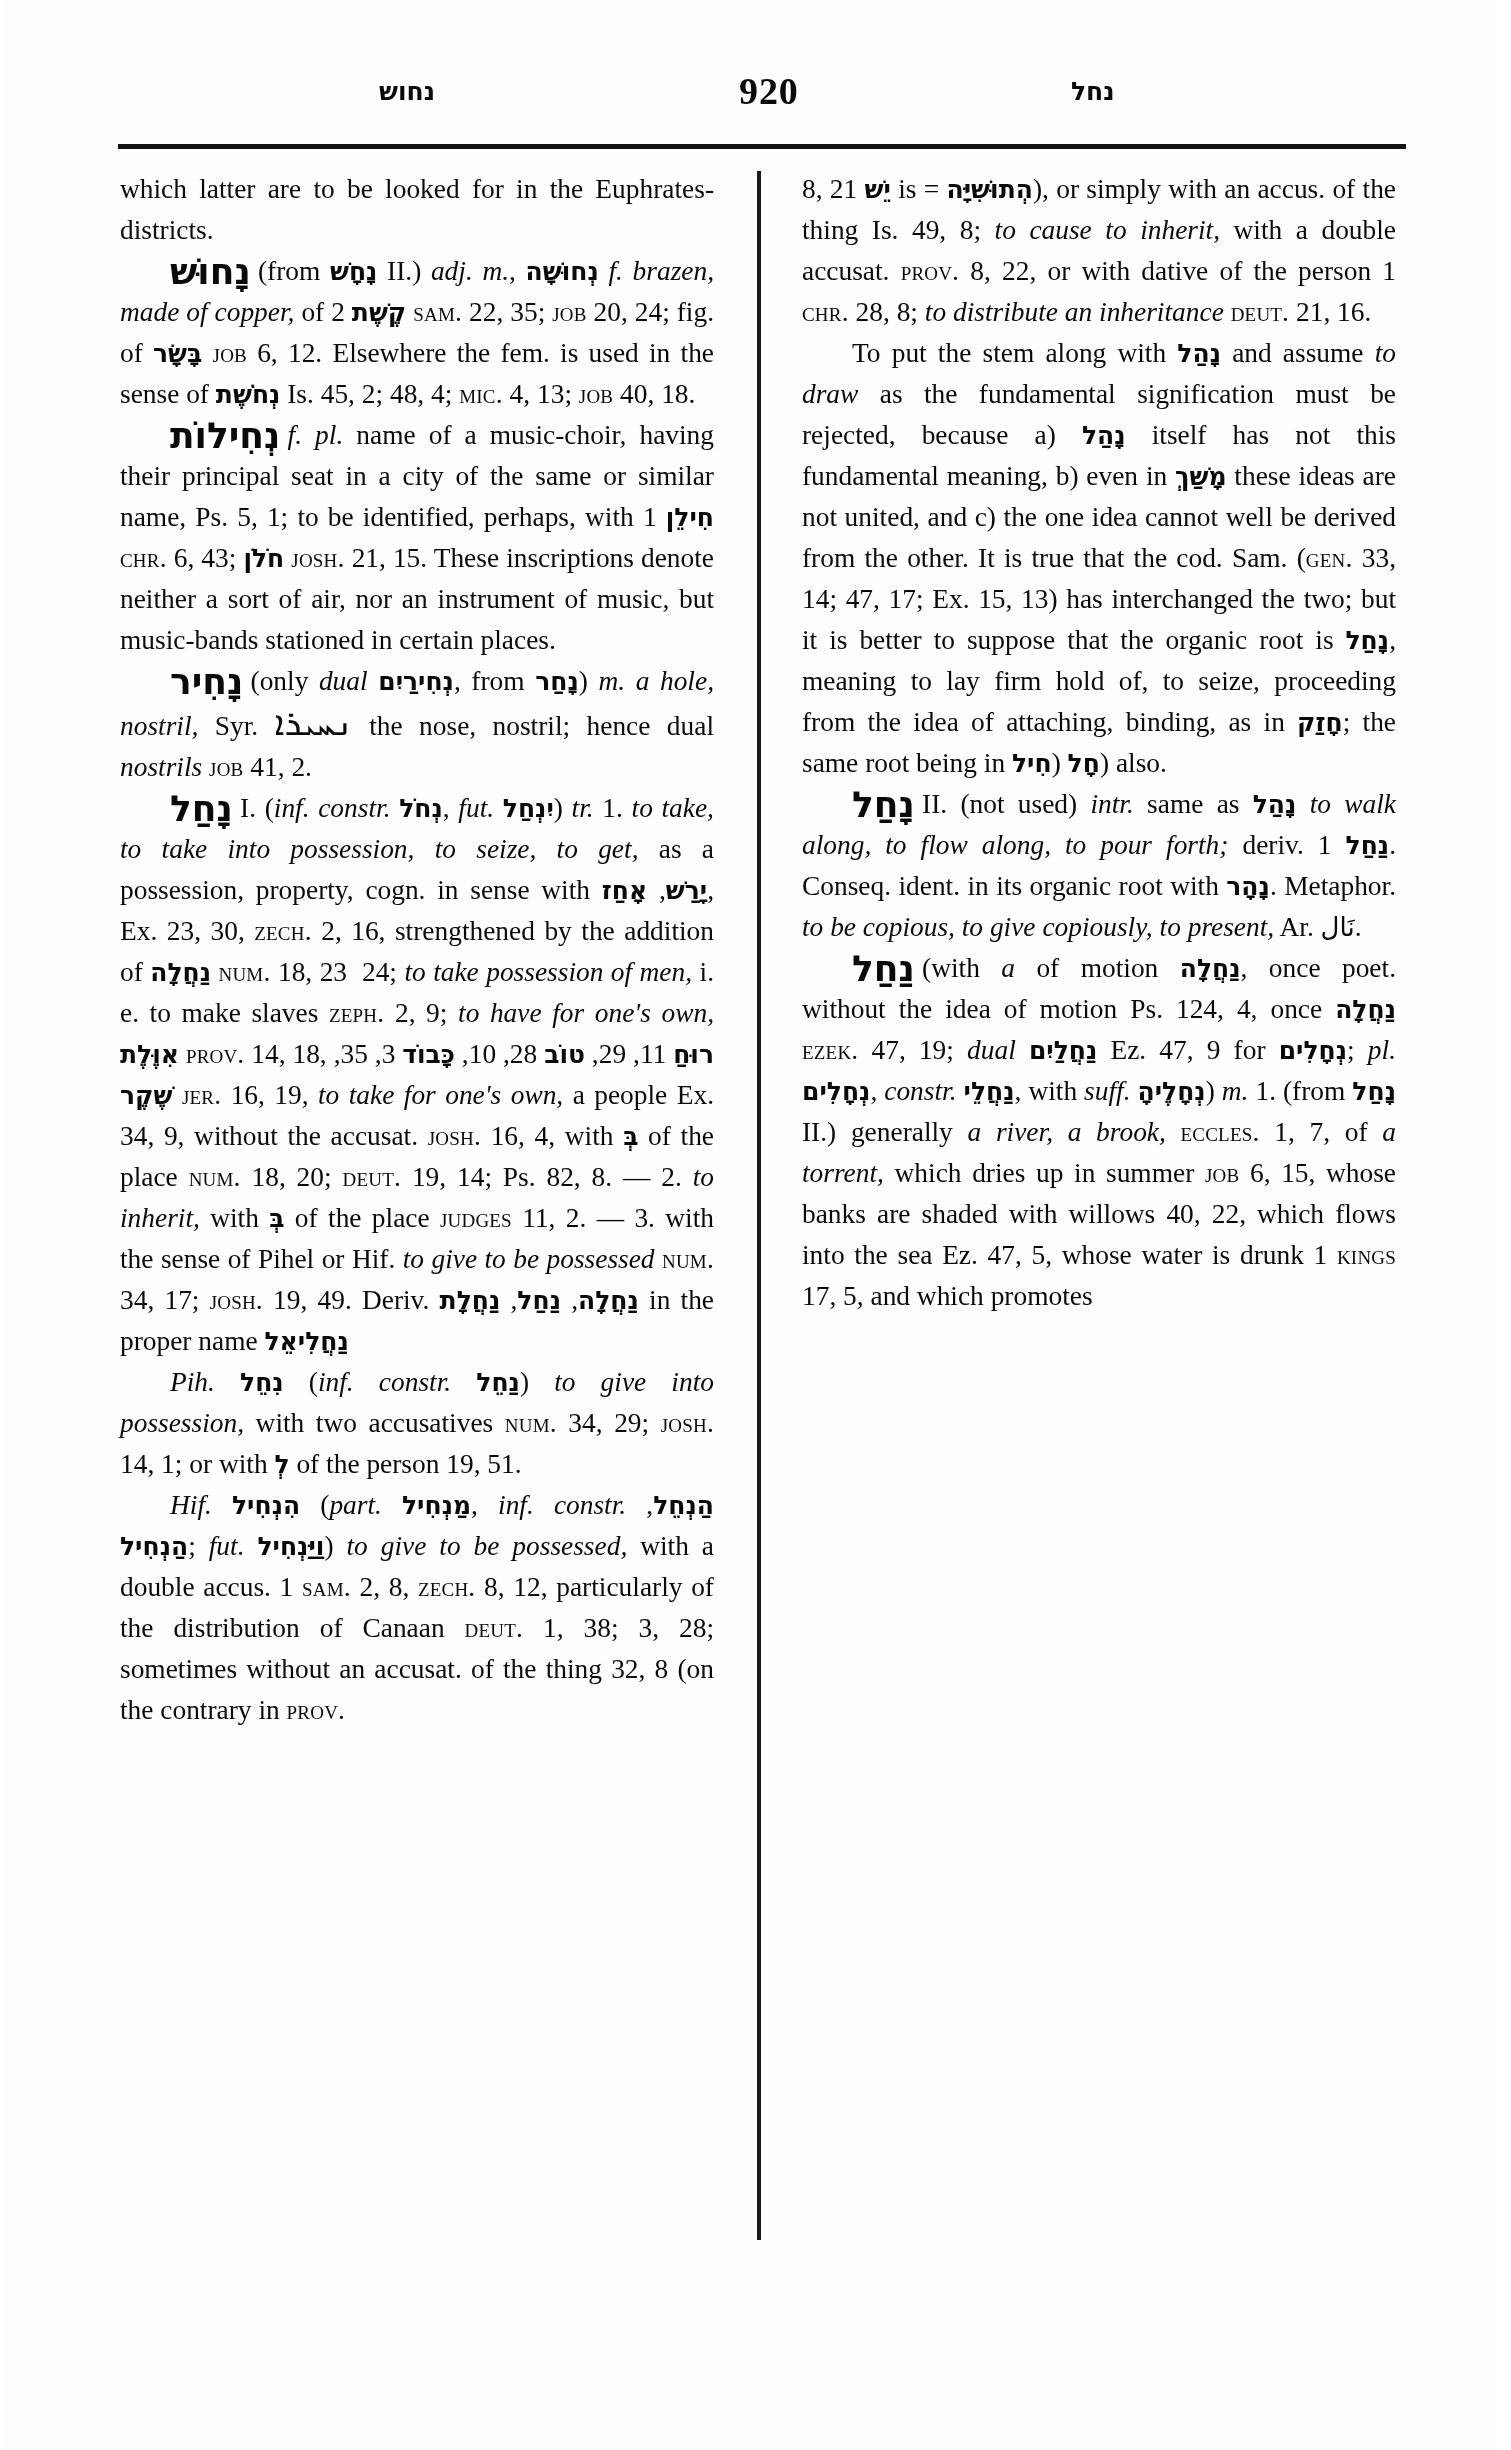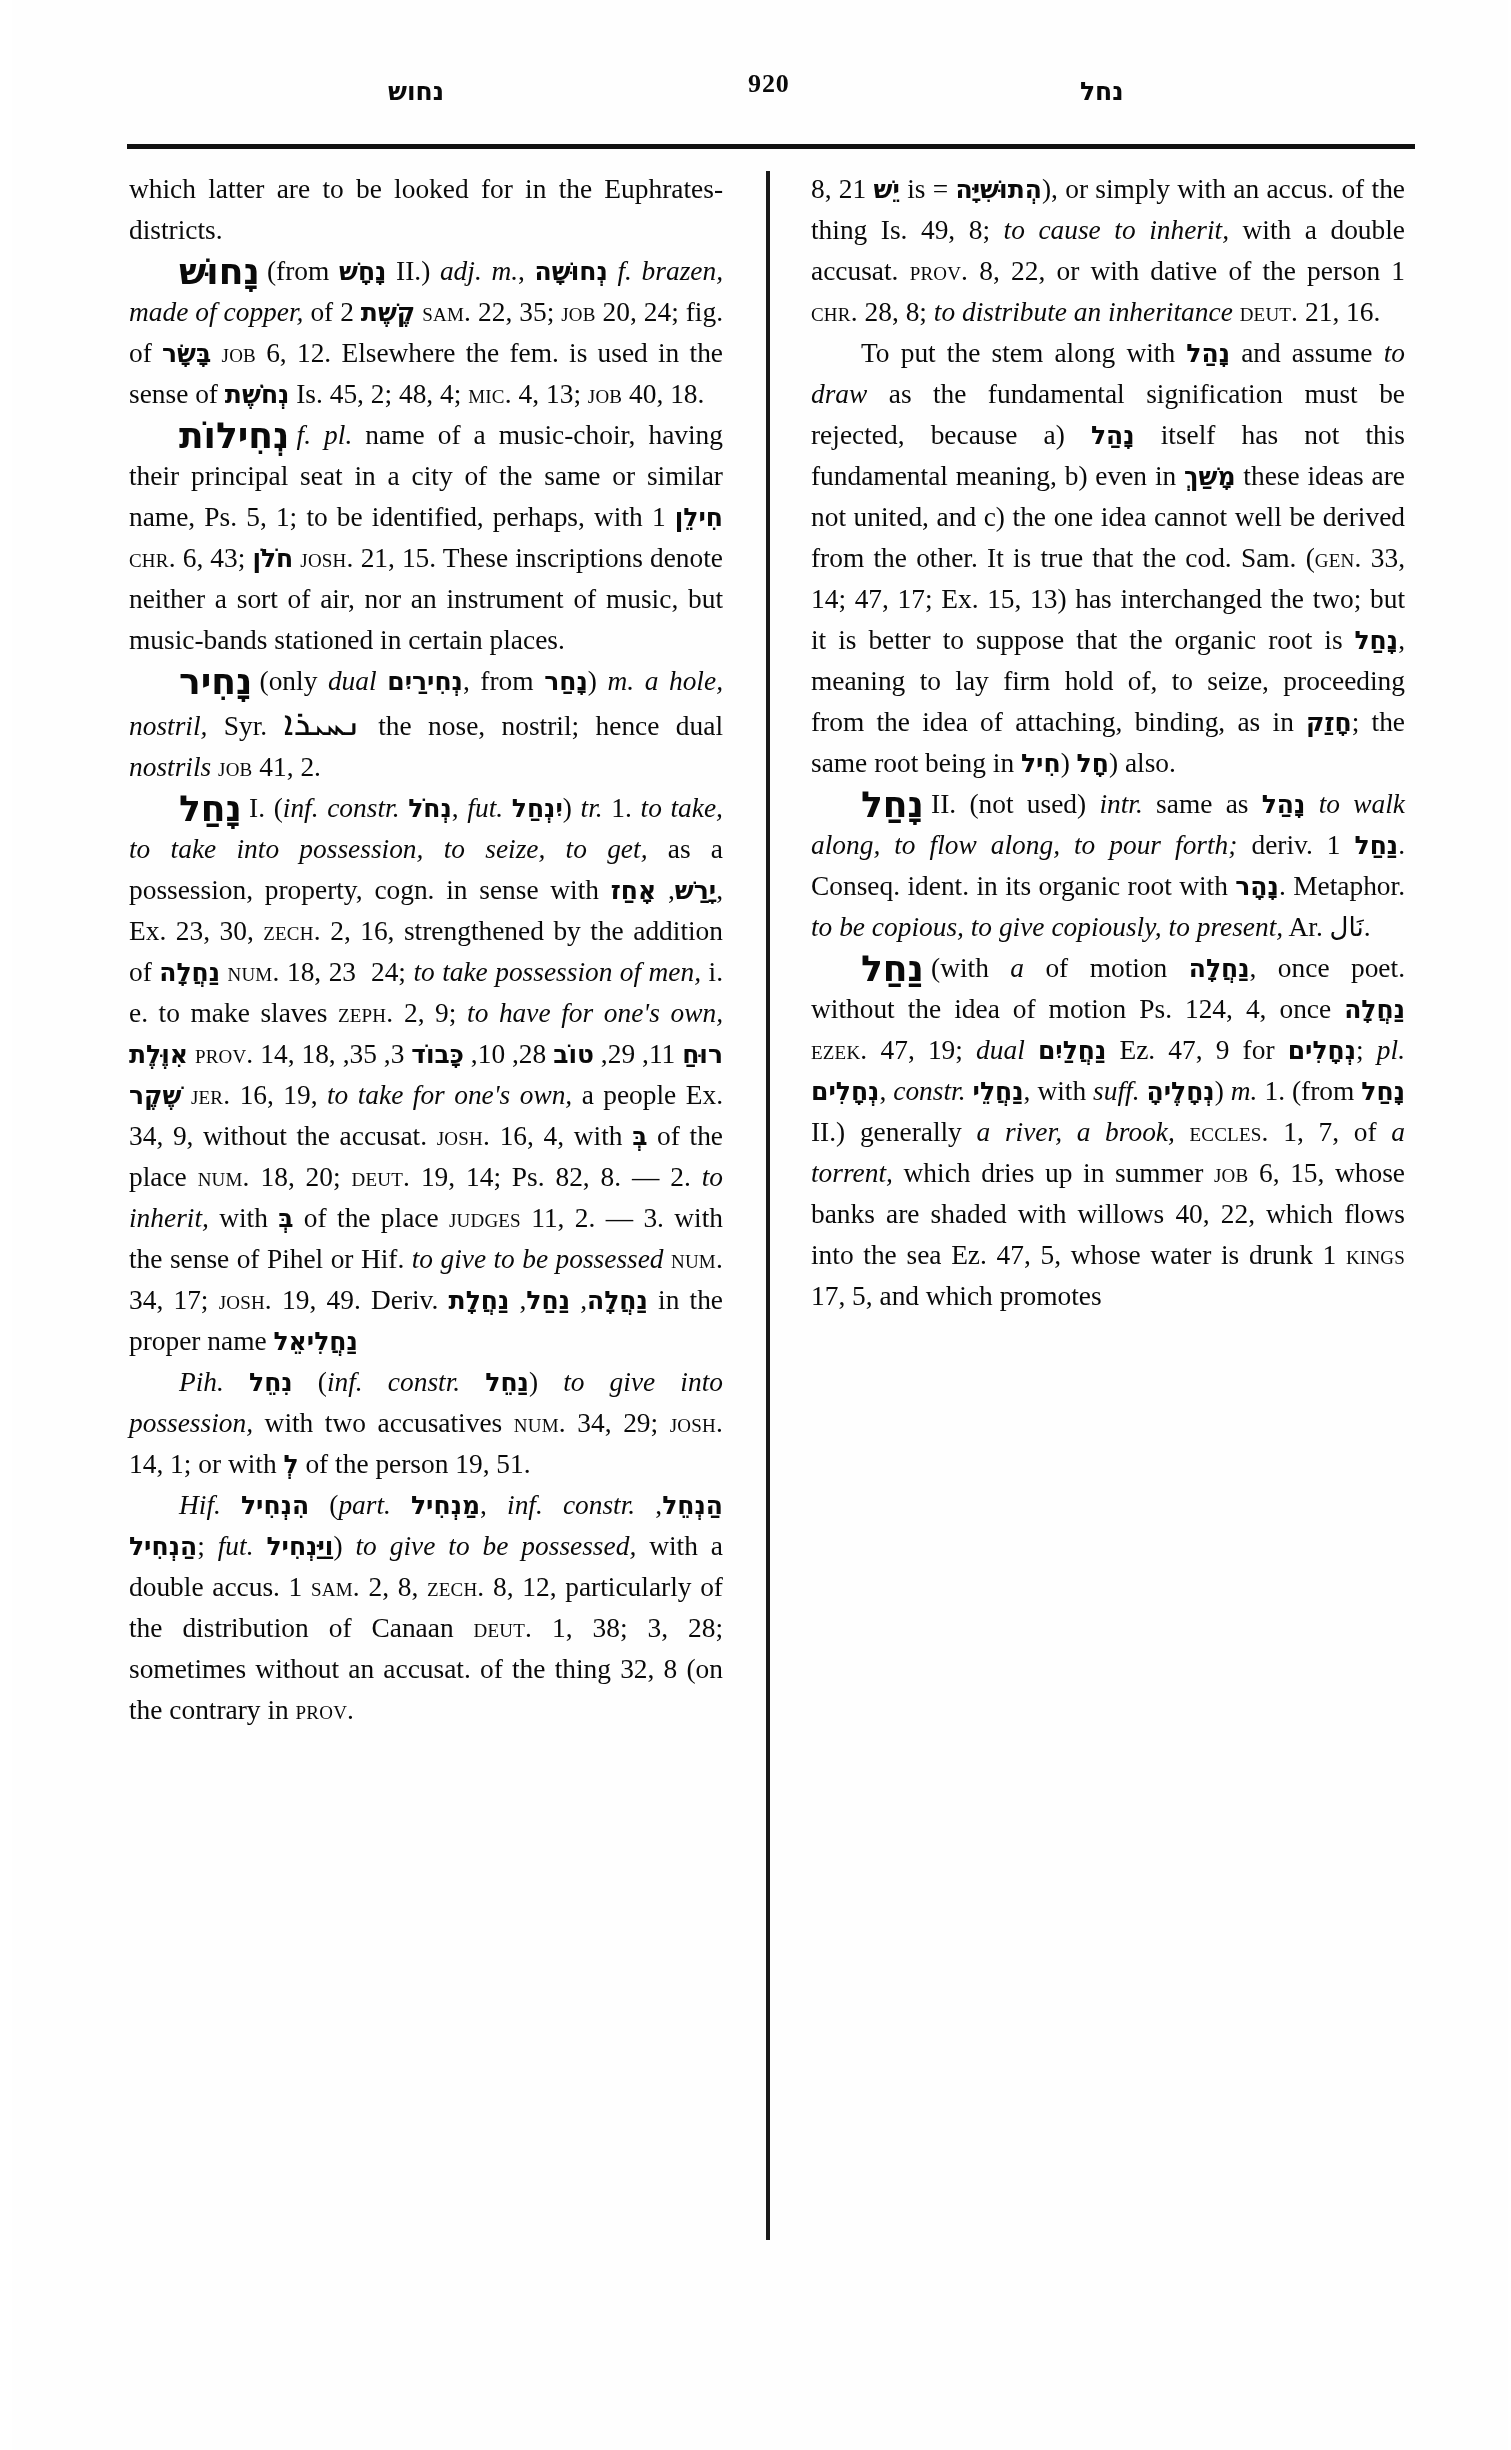--- a/index.html
+++ b/index.html
@@ -10,21 +10,21 @@
   body {
     width: 1512px;
     height: 2450px;
     position: relative;
     font-family: "Liberation Serif", "DejaVu Serif", serif;
     color: #0a0a0a;
     overflow: hidden;
   }
   #page {
     position: absolute;
-    left: 12px; top: 0;
+    left: 3px; top: 0;
     width: 1496px;
     height: 2450px;
     background: #fefefe;
   }
   
   #header {
     position: absolute;
     left: 115px;
     top: 67px;
     width: 1286px;
@@ -39,21 +39,21 @@
     direction: rtl;
     unicode-bidi: bidi-override;
     letter-spacing: 0.9px;
   }
   #run-head-left { left: 261px; }
   #run-head-right { left: 953px; }
   #page-number {
     position: absolute;
     left: 621px;
     top: 1.8px;
-    font-size: 26px;
+    font-size: 38px;
     font-weight: 700;
     letter-spacing: 0.9px;
   }
   #head-rule {
     position: absolute;
     left: 115px;
     top: 144px;
     width: 1288px;
     height: 4.5px;
     background: #111;

